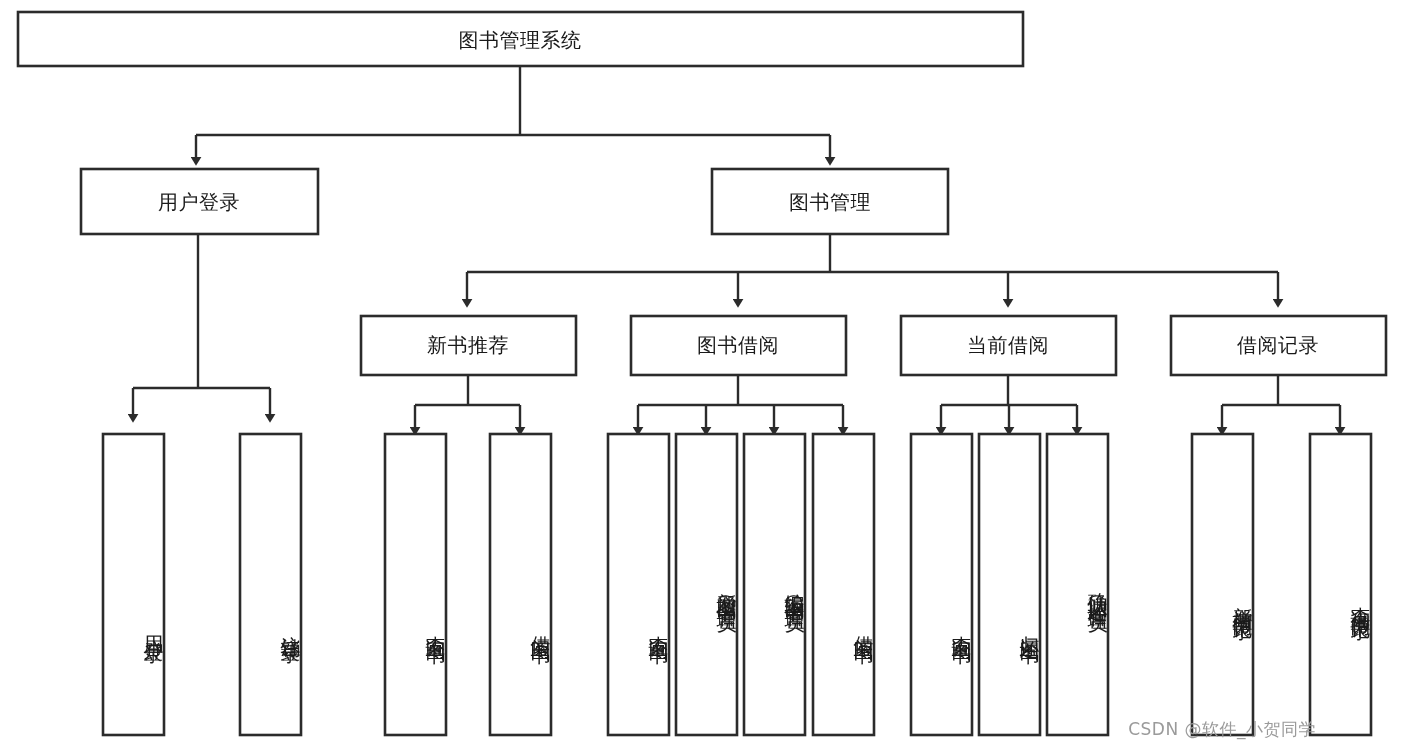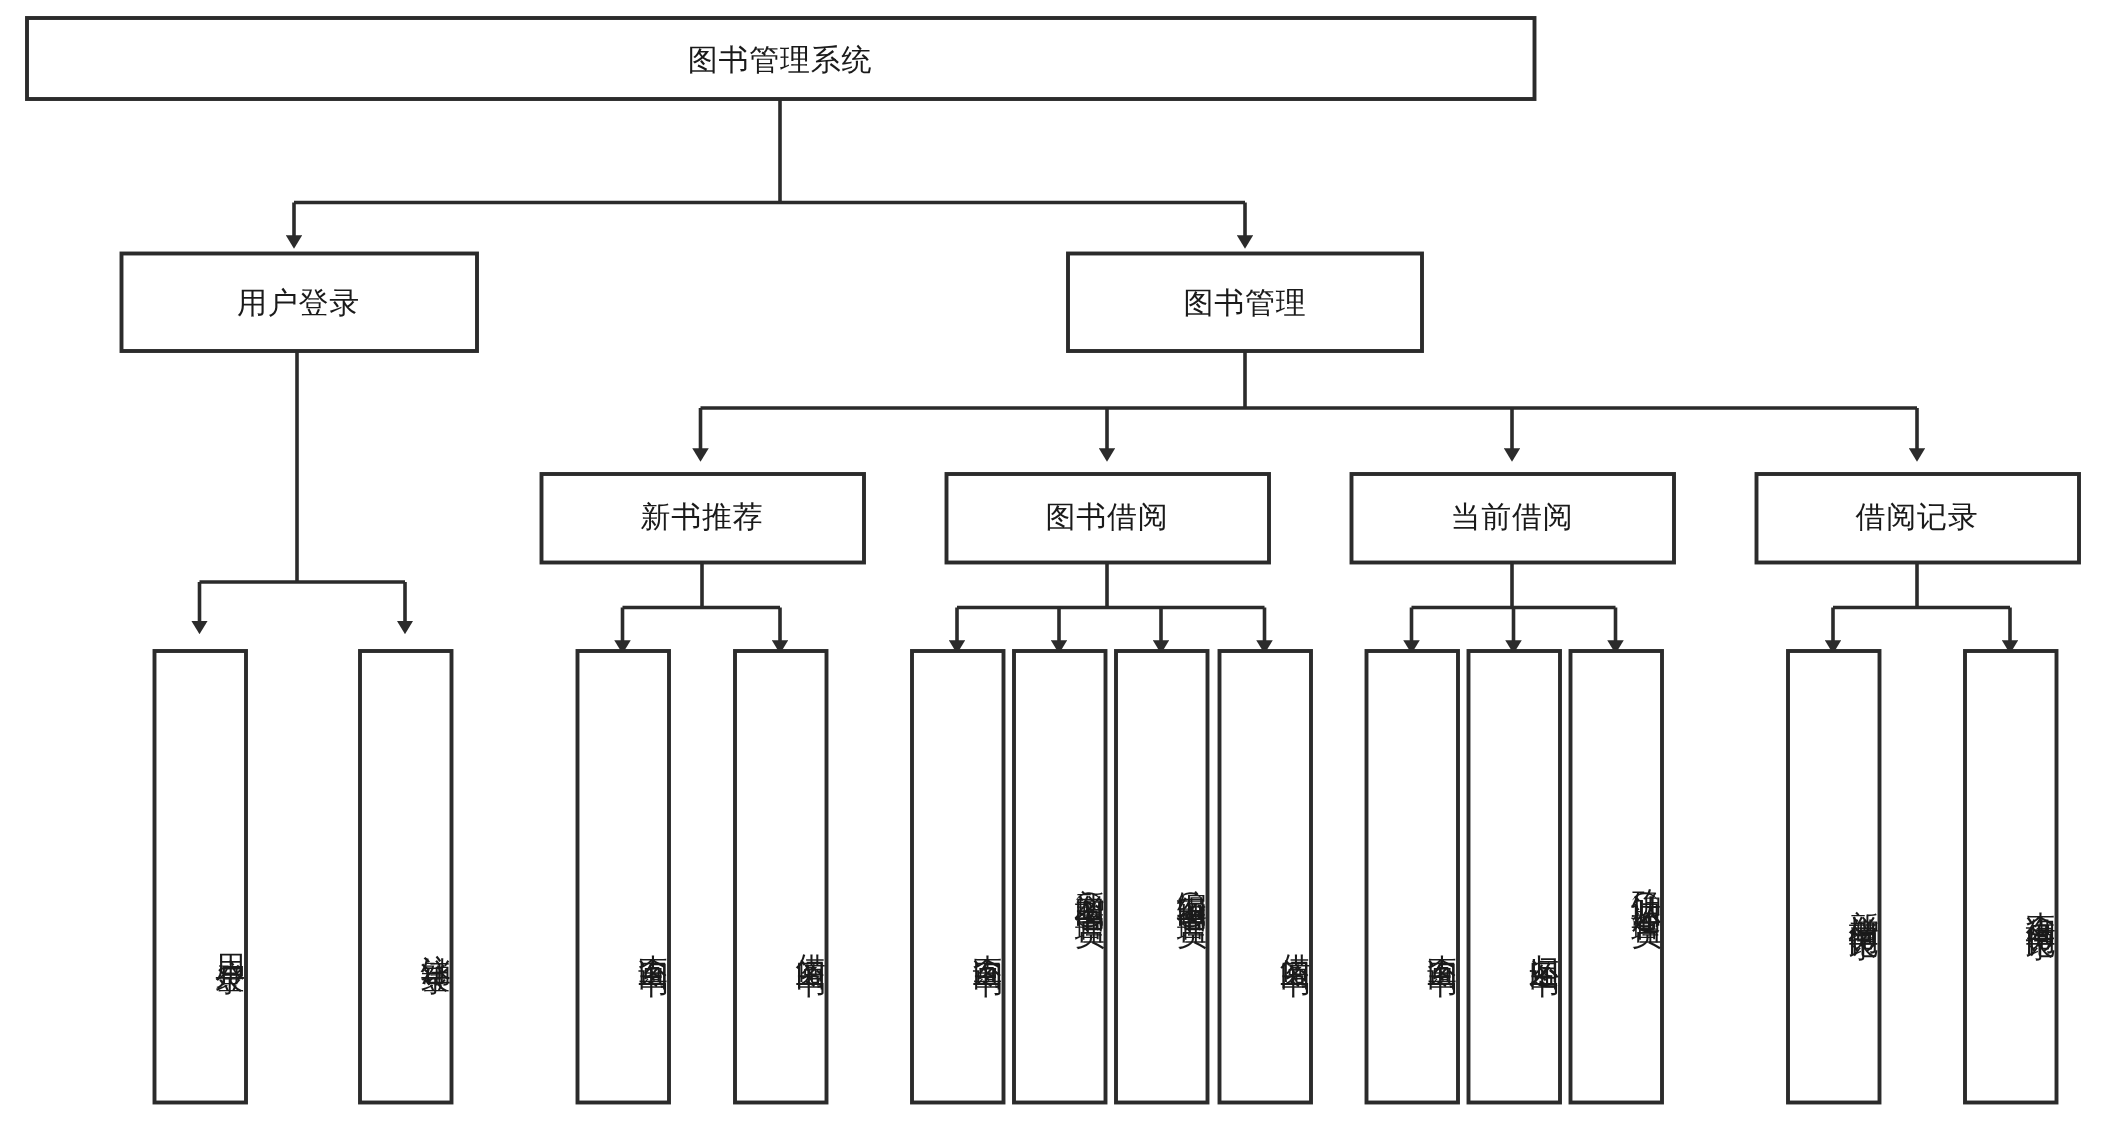--- a/index.html
+++ b/index.html
@@ -193,13 +193,14 @@
   <div class="node-label-v" style="left:744px; top:434px; width:61px; height:301px; padding-top:12px; box-sizing:border-box;">编辑图书（管理员）</div>
   <div class="node-label-v" style="left:813px; top:434px; width:61px; height:301px; padding-top:82px; box-sizing:border-box;">借阅图书</div>
 
   <div class="node-label-v" style="left:911px; top:434px; width:61px; height:301px; padding-top:82px; box-sizing:border-box;">查询图书</div>
   <div class="node-label-v" style="left:979px; top:434px; width:61px; height:301px; padding-top:82px; box-sizing:border-box;">归还图书</div>
   <div class="node-label-v" style="left:1047px; top:434px; width:61px; height:301px; padding-top:12px; box-sizing:border-box;">确认归还（管理员）</div>
 
   <div class="node-label-v" style="left:1192px; top:434px; width:61px; height:301px; padding-top:30px; box-sizing:border-box;">新增借阅记录</div>
   <div class="node-label-v" style="left:1310px; top:434px; width:61px; height:301px; padding-top:30px; box-sizing:border-box;">查询借阅记录</div>
 
+  <div class="watermark">CSDN @软件_小贺同学</div>
 </div>
 
 </body></html>

